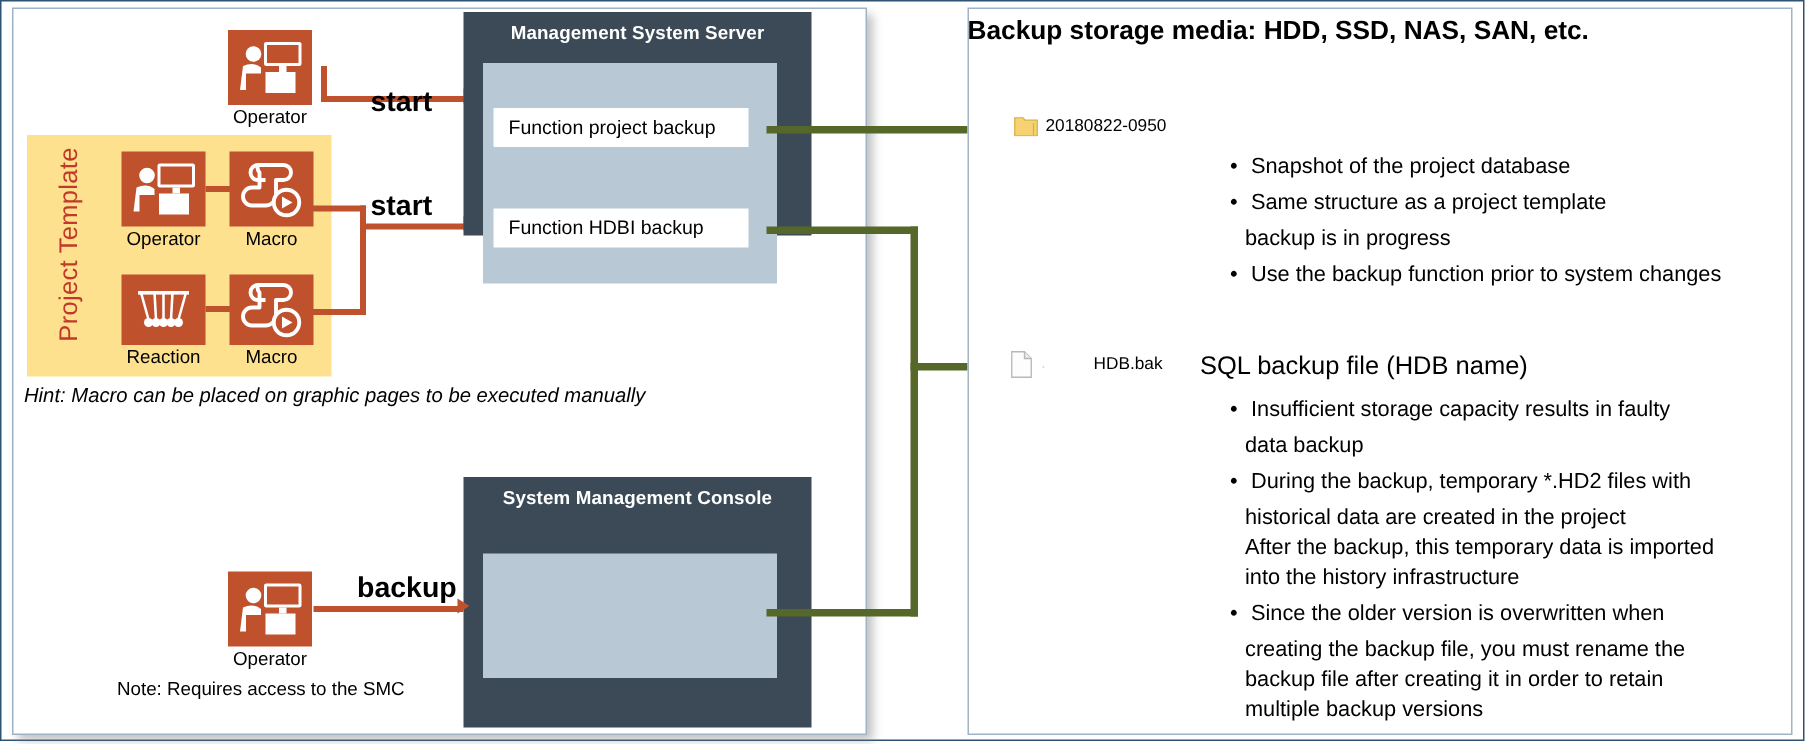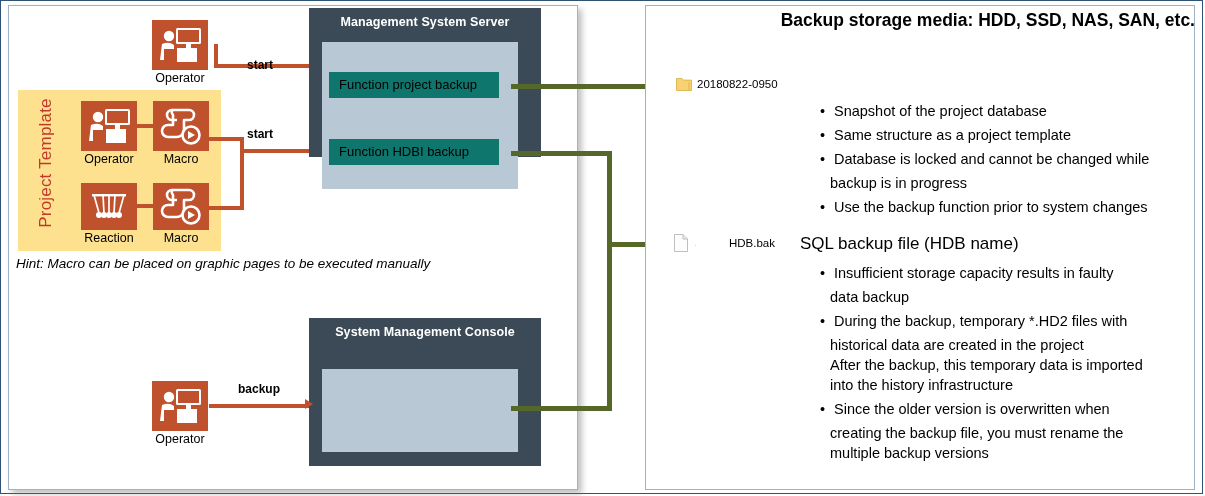--- a/index.html
+++ b/index.html
@@ -11,43 +11,43 @@
 
   
   .panel{position:absolute;background:#ffffff;border:1px solid #9fb3c4;box-sizing:border-box;}
   .panel-left{left:8px;top:5px;width:570px;height:485px;box-shadow:4px 4px 6px rgba(120,120,120,.45);}
   .panel-right{left:645px;top:5px;width:550px;height:485px;}
 
   
   .server{position:absolute;background:#3b4a56;box-sizing:border-box;}
   .server-title{color:#ffffff;font-weight:bold;font-size:12.5px;text-align:center;line-height:15px;padding-top:7px;letter-spacing:.1px;}
   .server-inner{position:absolute;background:#b9c8d5;}
-  .fn-box{position:absolute;background:#0f766e;color:#000;font-size:13px;line-height:26px;padding-left:10px;box-sizing:border-box;}
+  .fn-box{position:absolute;background:#ffffff;color:#000;font-size:13px;line-height:26px;padding-left:10px;box-sizing:border-box;}
 
   
   .tpl{position:absolute;left:18px;top:90px;width:203px;height:161px;background:#fde18f;}
   .tpl-label{position:absolute;left:-47px;top:63px;width:150px;text-align:center;color:#c0392b;font-size:17px;font-weight:normal;
              transform:rotate(-90deg);letter-spacing:.2px;}
 
   
   .tile{position:absolute;background:#c0512d;box-sizing:border-box;}
   .tile svg{display:block;}
   .tile-cap{position:absolute;text-align:center;font-size:12.5px;color:#000;}
 
   
   .red{position:absolute;background:#c0512d;}
   .green{position:absolute;background:#55682a;}
   .arrow-r{position:absolute;width:0;height:0;border-left:8px solid #c0512d;border-top:5px solid transparent;border-bottom:5px solid transparent;}
   .arrow-g{position:absolute;width:0;height:0;border-left:9px solid #55682a;border-top:6px solid transparent;border-bottom:6px solid transparent;}
 
-  .lbl-bold{position:absolute;font-size:12px;font-weight:bold;color:#000;}
+  .lbl-bold{position:absolute;font-size:19px;font-weight:bold;color:#000;}
   .note{position:absolute;font-size:13.5px;color:#000;}
 
   
-  .rtitle{position:absolute;left:645px;top:10px;width:550px;text-align:right;font-size:17.5px;font-weight:bold;color:#000;}
+  .rtitle{position:absolute;left:645px;top:10px;width:550px;text-align:left;font-size:17.5px;font-weight:bold;color:#000;}
   .ficon{position:absolute;}
   .fname{position:absolute;font-size:11.5px;color:#000;white-space:nowrap;text-align:center;}
   .fname-faint{position:absolute;font-size:11.5px;color:#d9d9d9;white-space:nowrap;}
   .sect-h{position:absolute;font-size:17px;color:#000;white-space:nowrap;}
   .blist{position:absolute;font-size:14.5px;color:#000;line-height:20px;}
   .blist .bi{position:relative;padding-left:18px;margin:4px;}
   .blist .bi:before{content:"\2022";position:absolute;left:4px;top:0;}
   .blist .cont{padding-left:18px;}
 </style>
 </head>
@@ -150,36 +150,37 @@
 
   <div class="note" style="left:16px;top:256px;font-style:italic;">Hint: Macro can be placed on graphic pages to be executed manually</div>
 
   <div class="server" style="left:309px;top:8px;width:232px;height:149px;">
     <div class="server-title">Management System Server</div>
     <div class="server-inner" style="left:13px;top:34px;width:196px;height:147px;"></div>
     <div class="fn-box" style="left:20px;top:64px;width:170px;height:26px;">Function project backup</div>
     <div class="fn-box" style="left:20px;top:131px;width:170px;height:26px;">Function HDBI backup</div>
   </div>
 
-  <div class="server" style="left:309px;top:318px;width:232px;height:148px;">
+  <div class="server" style="left:309px;top:318px;width:232px;height:167px;">
     <div class="server-title">System Management Console</div>
     <div class="server-inner" style="left:13px;top:51px;width:196px;height:83px;"></div>
   </div>
 
   <div class="tile" style="left:152px;top:381px;width:56px;height:50px;">
     <svg width="56" height="50" viewBox="0 0 56 50">
       <circle cx="17" cy="16" r="5.2" fill="#fff"></circle>
       <path d="M10 24 q7-3 12 1 l0 4 -10 0 0 11 -4 0 z" fill="#fff"></path>
       <rect x="24" y="8" width="25" height="16" rx="1.5" fill="#fff"></rect>
       <rect x="26" y="10" width="21" height="12" fill="#c0512d"></rect>
       <rect x="34" y="24" width="5" height="4" fill="#fff"></rect>
       <rect x="25" y="28" width="20" height="14" fill="#fff"></rect>
     </svg>
   </div>
   <div class="tile-cap" style="left:142px;top:432px;width:76px;">Operator</div>
+  <div class="note" style="left:78px;top:452px;font-size:12.5px;">Note: Requires access to the SMC</div>
 
   <div class="red" style="left:209px;top:404px;width:100px;height:4px;"></div>
   <div class="arrow-r" style="left:305px;top:399px;"></div>
   <div class="lbl-bold" style="left:238px;top:382px;">backup</div>
 
   <div class="green" style="left:511px;top:84px;width:152px;height:5px;"></div>
   <div class="arrow-g" style="left:659px;top:80px;"></div>
 
   <div class="green" style="left:511px;top:151px;width:101px;height:5px;"></div>
 
@@ -197,21 +198,20 @@
   <div class="ficon" style="left:676px;top:77px;">
     <svg width="16" height="14" viewBox="0 0 16 14">
       <path d="M0.5 1.5 h5.5 l1.4 1.6 h8.1 v10.4 h-15 z" fill="#f7d272" stroke="#d8ae3e" stroke-width="0.8"></path>
       <path d="M13 5 v8" stroke="#d8ae3e" stroke-width="0.8" fill="none"></path>
     </svg>
   </div>
   <div class="fname" style="left:697px;top:78px;">20180822-0950</div>
   <div class="blist" style="left:812px;top:97px;width:380px;">
     <div class="bi"><span>Snapshot of the project database</span></div>
     <div class="bi"><span>Same structure as a project template</span></div>
-    <div class="bi"><span>Database is locked and cannot be changed while</span></div>
     <div class="cont">backup is in progress</div>
     <div class="bi"><span>Use the backup function prior to system changes</span></div>
   </div>
 
   <div class="ficon" style="left:674px;top:234px;">
     <svg width="14" height="18" viewBox="0 0 14 18">
       <path d="M0.5 0.5 h8.5 l4.5 4.5 v12.5 h-13 z" fill="#fdfdfd" stroke="#b8b8b8" stroke-width="0.9"></path>
       <path d="M9 0.5 v4.5 h4.5" fill="#eaeaea" stroke="#b8b8b8" stroke-width="0.9"></path>
     </svg>
   </div>
@@ -220,16 +220,17 @@
   <div class="sect-h" style="left:800px;top:234px;">SQL backup file (HDB name)</div>
   <div class="blist" style="left:812px;top:259px;width:380px;">
     <div class="bi"><span>Insufficient storage capacity results in faulty</span></div>
     <div class="cont">data backup</div>
     <div class="bi"><span>During the backup, temporary *.HD2 files with</span></div>
     <div class="cont">historical data are created in the project</div>
     <div class="cont">After the backup, this temporary data is imported</div>
     <div class="cont">into the history infrastructure</div>
     <div class="bi"><span>Since the older version is overwritten when</span></div>
     <div class="cont">creating the backup file, you must rename the</div>
+    <div class="cont">backup file after creating it in order to retain</div>
     <div class="cont">multiple backup versions</div>
   </div>
 
 </div>
 
 </body></html>

